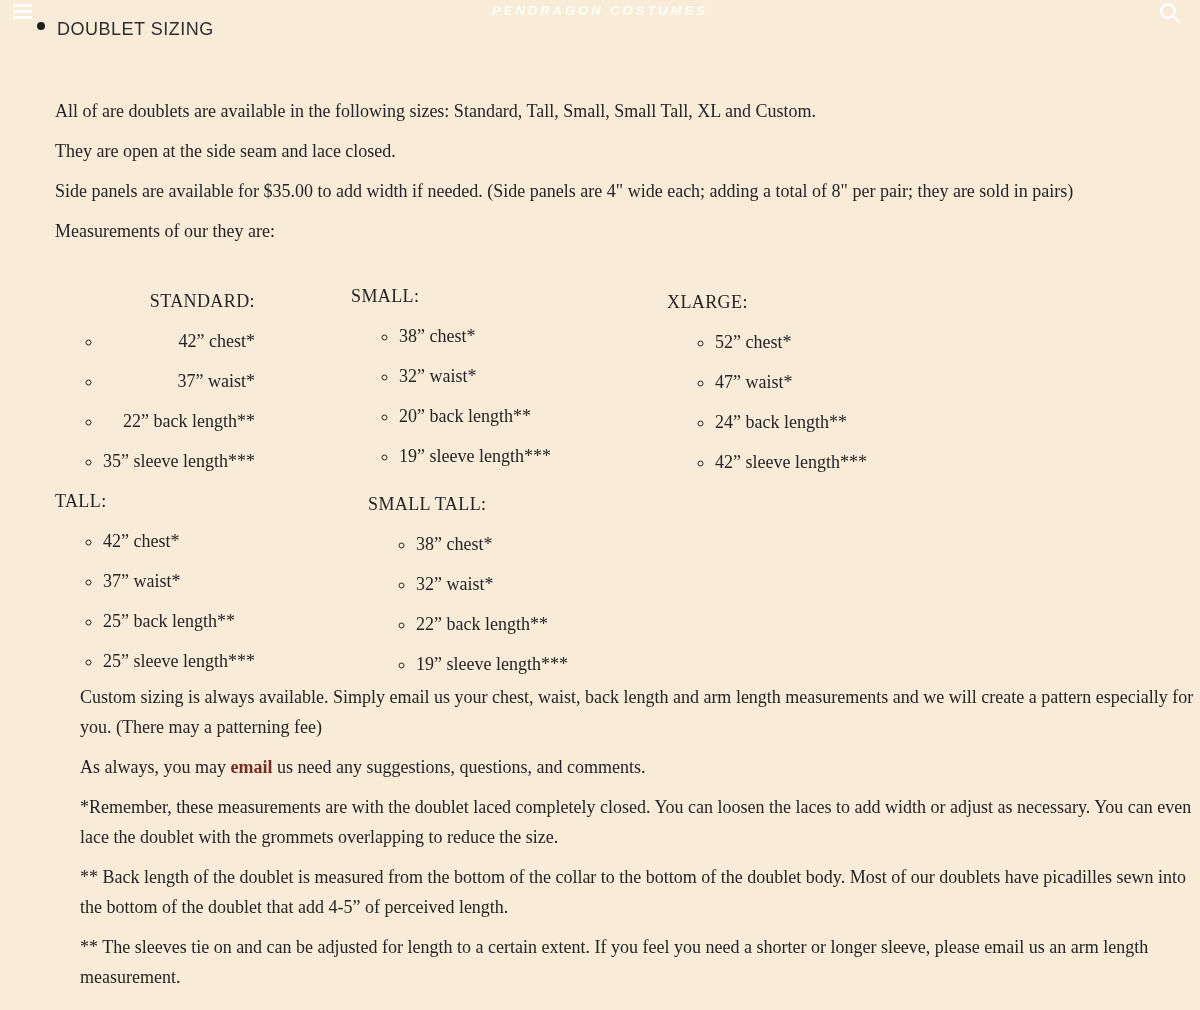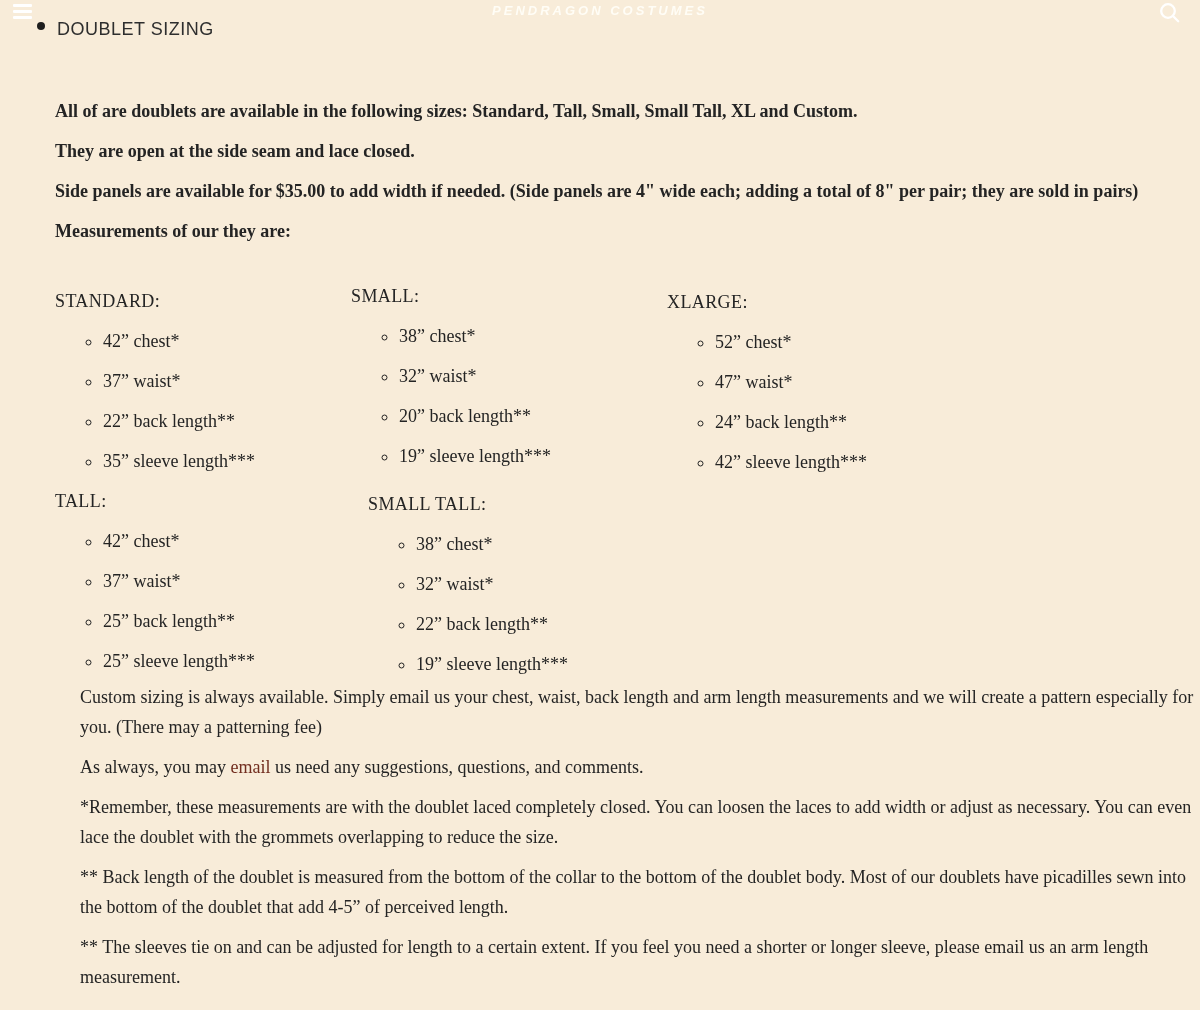--- a/index.html
+++ b/index.html
@@ -71,21 +71,21 @@
   }
 
   
   .intro {
     position: absolute;
     left: 55px; top: 96px;
     width: 1095px;
     font-size: 18px;
     line-height: 30px;
   }
-  .intro p { margin: 0 0 10px 0; font-weight: bold; }
+  .intro p { margin: 0 0 10px 0; }
 
   
   .sizes {
     position: absolute;
     left: 55px; top: 286px;
     width: 1145px; height: 396px;
     font-size: 18px;
     line-height: 30px;
   }
   .size-col { position: absolute; }
@@ -96,39 +96,40 @@
     line-height: 30px;
     letter-spacing: 0.4px;
   }
   .size-col ul {
     margin: 10px 0 0 0;
     padding: 0 0 0 48px;
     list-style: circle;
   }
   .size-col li { margin-bottom: 10px; }
 
-  #col-standard  { left: 0px;   top: 0px; }
+  #col-standard  { left: 0px;   top: 0px; text-align: right; }
   #col-small     { left: 296px; top: -5px; }
   #col-xlarge    { left: 612px; top: 1px; }
   #col-tall      { left: 0px;   top: 200px; }
   #col-smalltall { left: 313px; top: 203px; }
 
   
   .lower {
     position: absolute;
     left: 80px; top: 682px;
     width: 1130px;
     font-size: 18px;
     line-height: 30px;
   }
   .lower p { margin: 0 0 10px 0; }
   .email-link {
     color: #712d1f;
     text-decoration: none;
     cursor: pointer;
+    font-weight: bold;
   }
 </style>
 </head>
 <body>
 
 <div class="topbar">
   <div class="hamburger">
     <div class="bar"></div>
     <div class="bar"></div>
     <div class="bar"></div>

